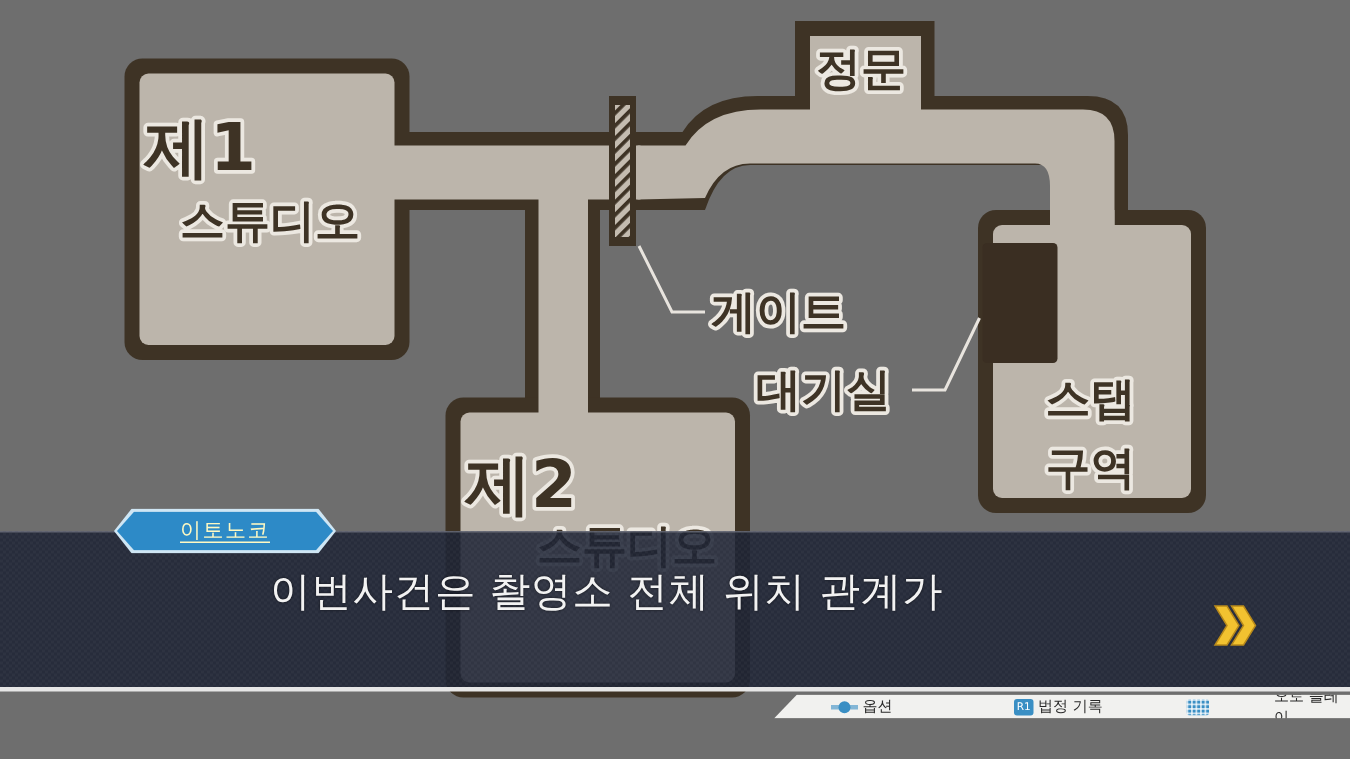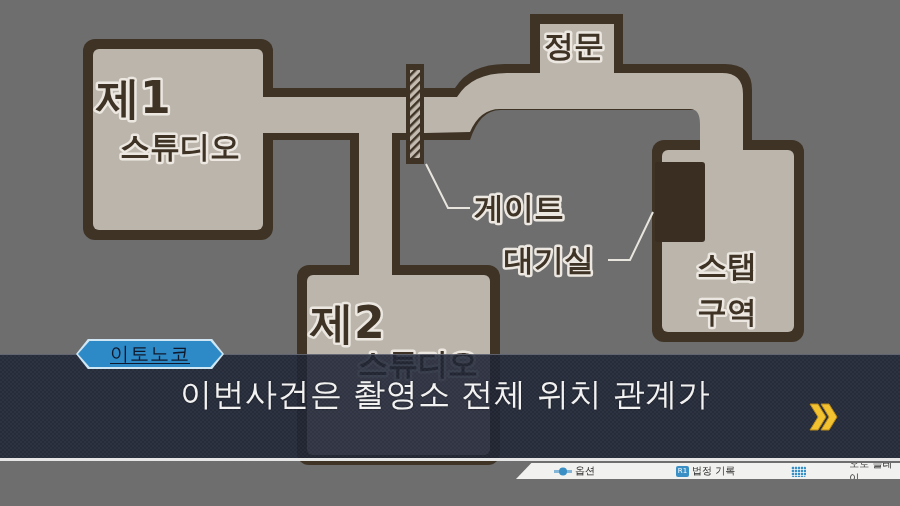--- a/index.html
+++ b/index.html
@@ -32,26 +32,26 @@
       background: #2d8ac7;
       clip-path: polygon(8% 0, 92% 0, 100% 50%, 92% 100%, 8% 100%, 0 50%);
       display: flex; align-items: center; justify-content: center;
     }
     .name-tag-border {
       position: absolute; left: 76px; top: 339px; width: 148px; height: 30px;
       background: #cfe6f4;
       clip-path: polygon(8% 0, 92% 0, 100% 50%, 92% 100%, 8% 100%, 0 50%);
     }
     .name-tag span {
-      color: #0f172a; font-size: 19px; text-decoration: underline;
+      color: #fef9c3; font-size: 14px; text-decoration: underline;
       text-underline-offset: 3px; letter-spacing: 1px; text-align: right;
     }
     .dialog-text {
       position: absolute; left: 180px; top: 376px; width: 600px;
-      color: #f2f2f2; font-family: "DejaVu Serif", serif; font-size: 32px;
+      color: #f2f2f2; font-family: "DejaVu Serif", serif; font-size: 27px;
       line-height: 37px; letter-spacing: 0.5px;
       text-shadow: 0 0 2px rgba(0,0,0,0.6);
     }
     .dialog-text div { white-space: nowrap; }
     .advance-button {
       position: absolute; left: 806px; top: 400px; width: 36px; height: 34px;
       display: flex; align-items: center; justify-content: center; cursor: pointer;
     }
     .control-bar {
       position: absolute; left: 516px; top: 463px; width: 384px; height: 16px;

